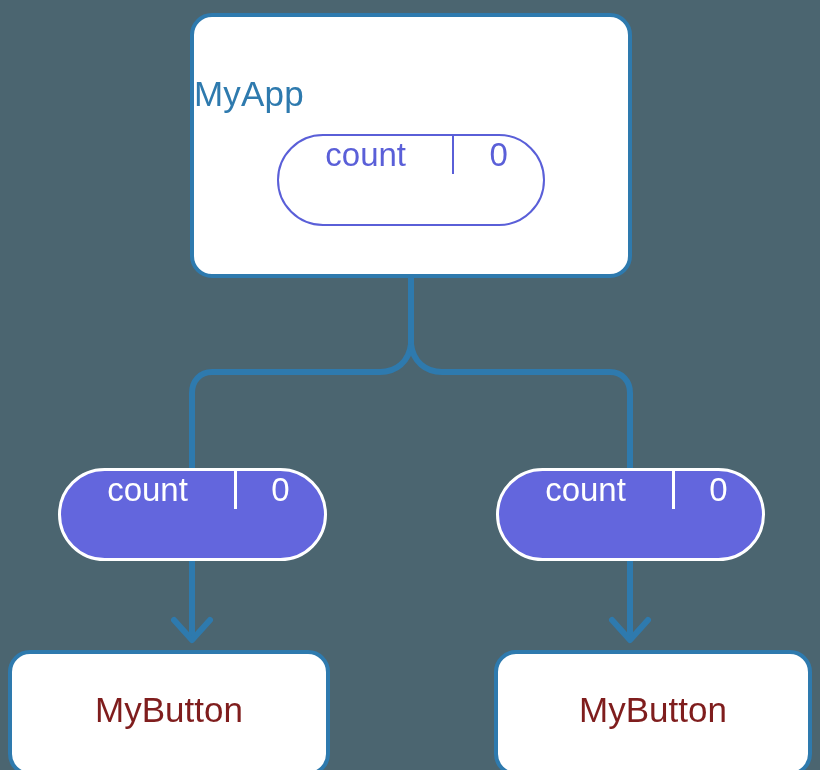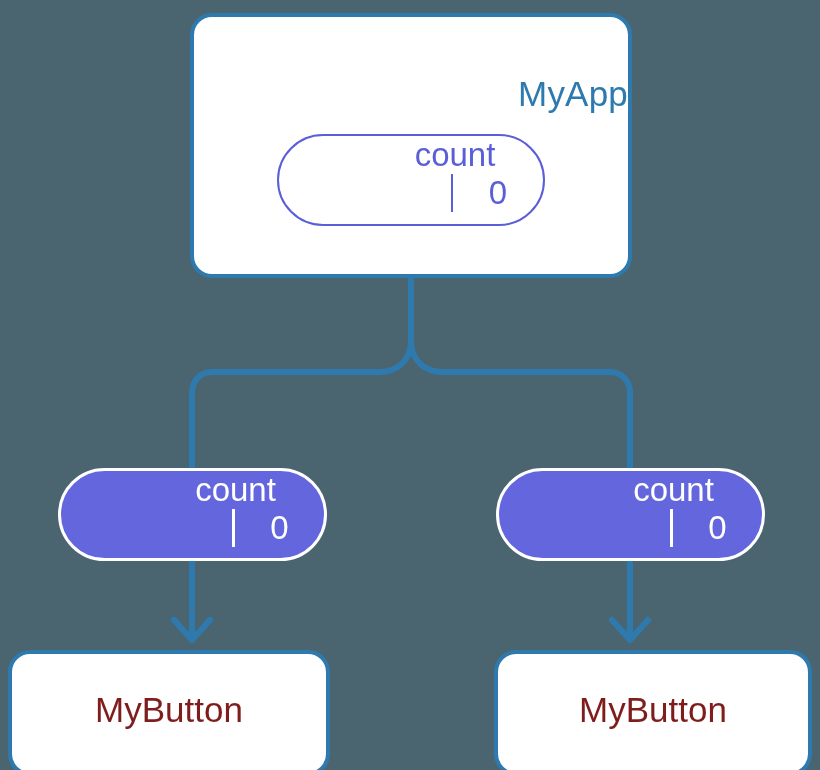--- a/index.html
+++ b/index.html
@@ -38,21 +38,21 @@
   #myapp-box {
     left: 190px;
     top: 13px;
     width: 442px;
     height: 265px;
   }
   .comp-title {
     position: absolute;
     left: 0;
     right: 0;
-    text-align: right;
+    text-align: left;
     color: #2e7aae;
     font-size: 35px;
     font-weight: 400;
     letter-spacing: 0.2px;
   }
   #myapp-title {
     top: 57px;
   }
 
   #mybutton-box-left {
@@ -75,25 +75,24 @@
     text-align: center;
     color: #7f1d1d;
     font-size: 35px;
     font-weight: 400;
   }
 
   
   .pill {
     position: absolute;
     display: flex;
-    align-items: flex-end;
+    align-items: flex-start;
     box-sizing: border-box;
     border-radius: 999px;
     overflow: hidden;
-    flex-direction: column;
   }
   .pill .pill-key,
   .pill .pill-val {
     display: flex;
     align-items: center;
     justify-content: center;
     font-size: 33px;
     font-weight: 400;
     box-sizing: border-box;
   }

